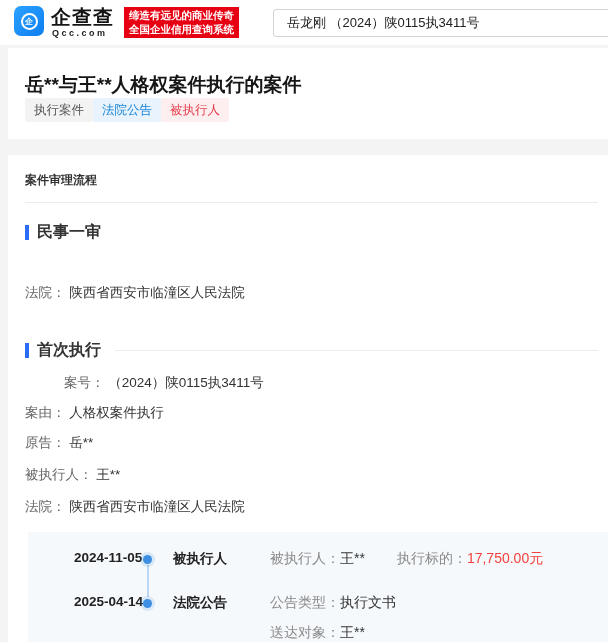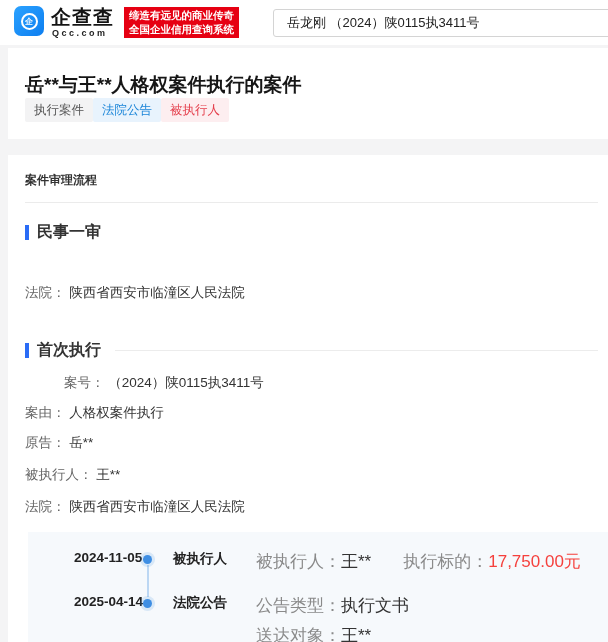--- a/index.html
+++ b/index.html
@@ -117,22 +117,22 @@
   }
   .tl-connector {
     position:absolute; left:118.5px; top:33px; width:2px; height:32px;
     background:#bcd7f3;
   }
   .tl-event {
     position:absolute; left:145px;
     font-size:13.5px; font-weight:bold; color:#222; white-space:nowrap;
   }
   .tl-detail {
-    position:absolute; left:228px;
-    font-size:17px; white-space:nowrap;
+    position:absolute; left:242px;
+    font-size:14px; white-space:nowrap;
   }
   .tl-label { color:#8a8a8a; }
   .tl-value { color:#333; }
   .tl-amount { color:#f5413d; }
   .tl-gap { display:inline-block; width:32px; }
   .row1-y  { top:18px; }
   .row2-y  { top:62px; }
   .row2b-y { top:92px; }
   .dot1-y  { top:22.5px; }
   .dot2-y  { top:66.5px; }

